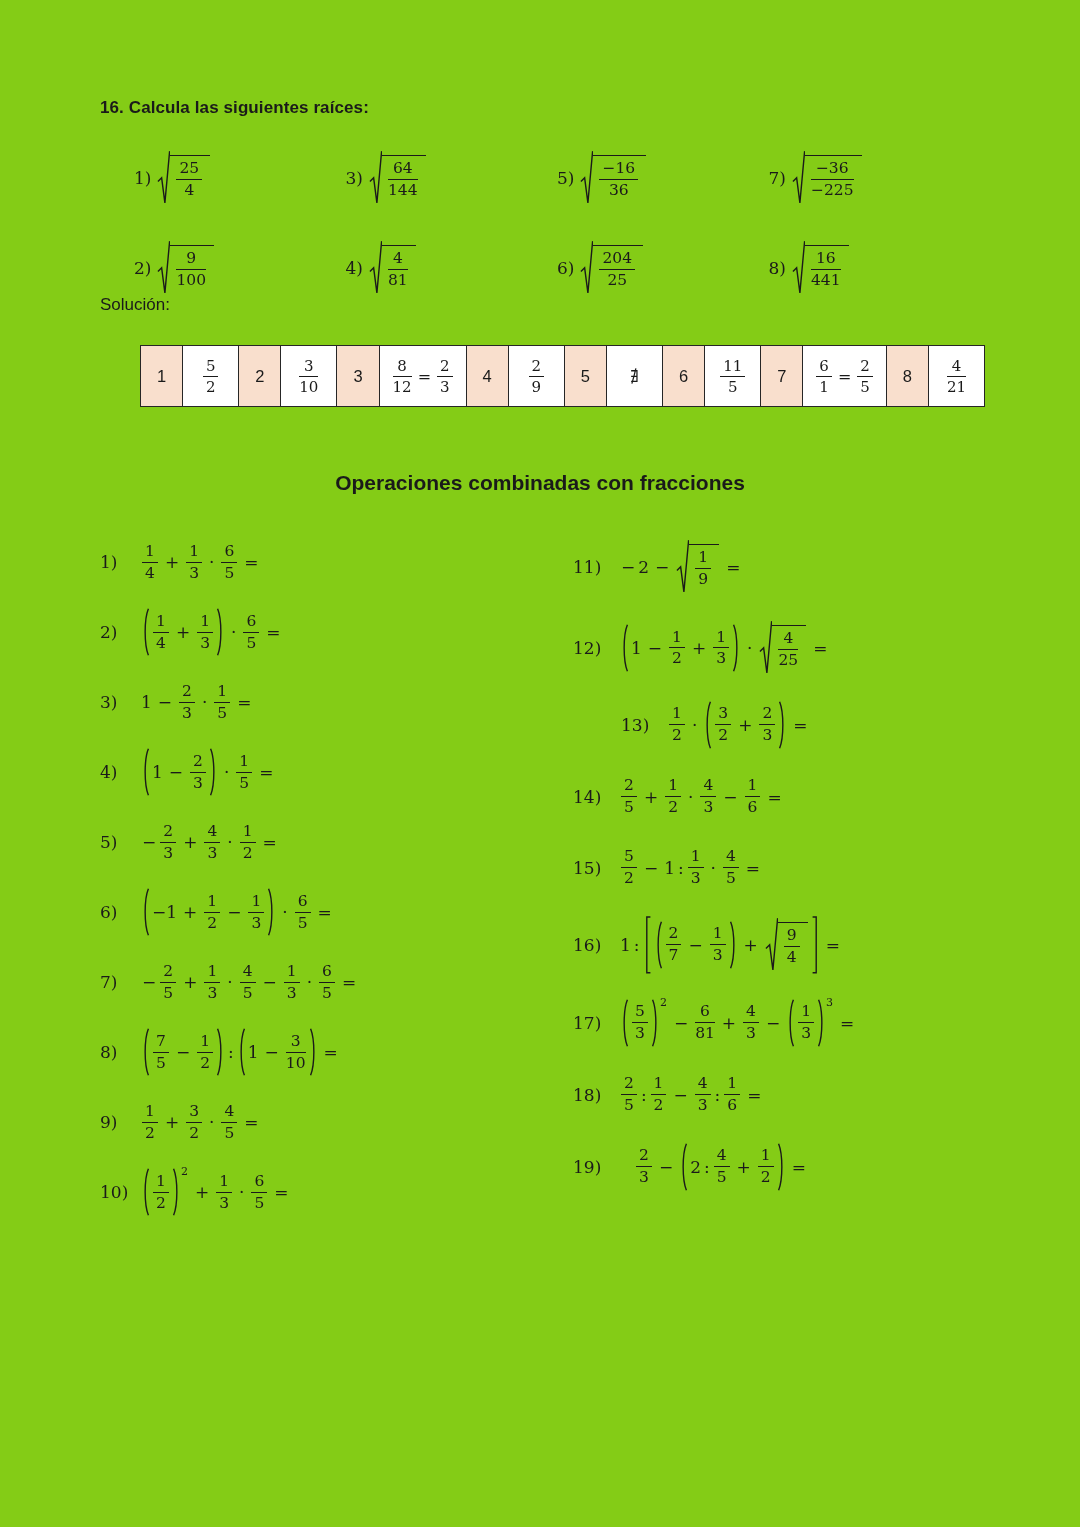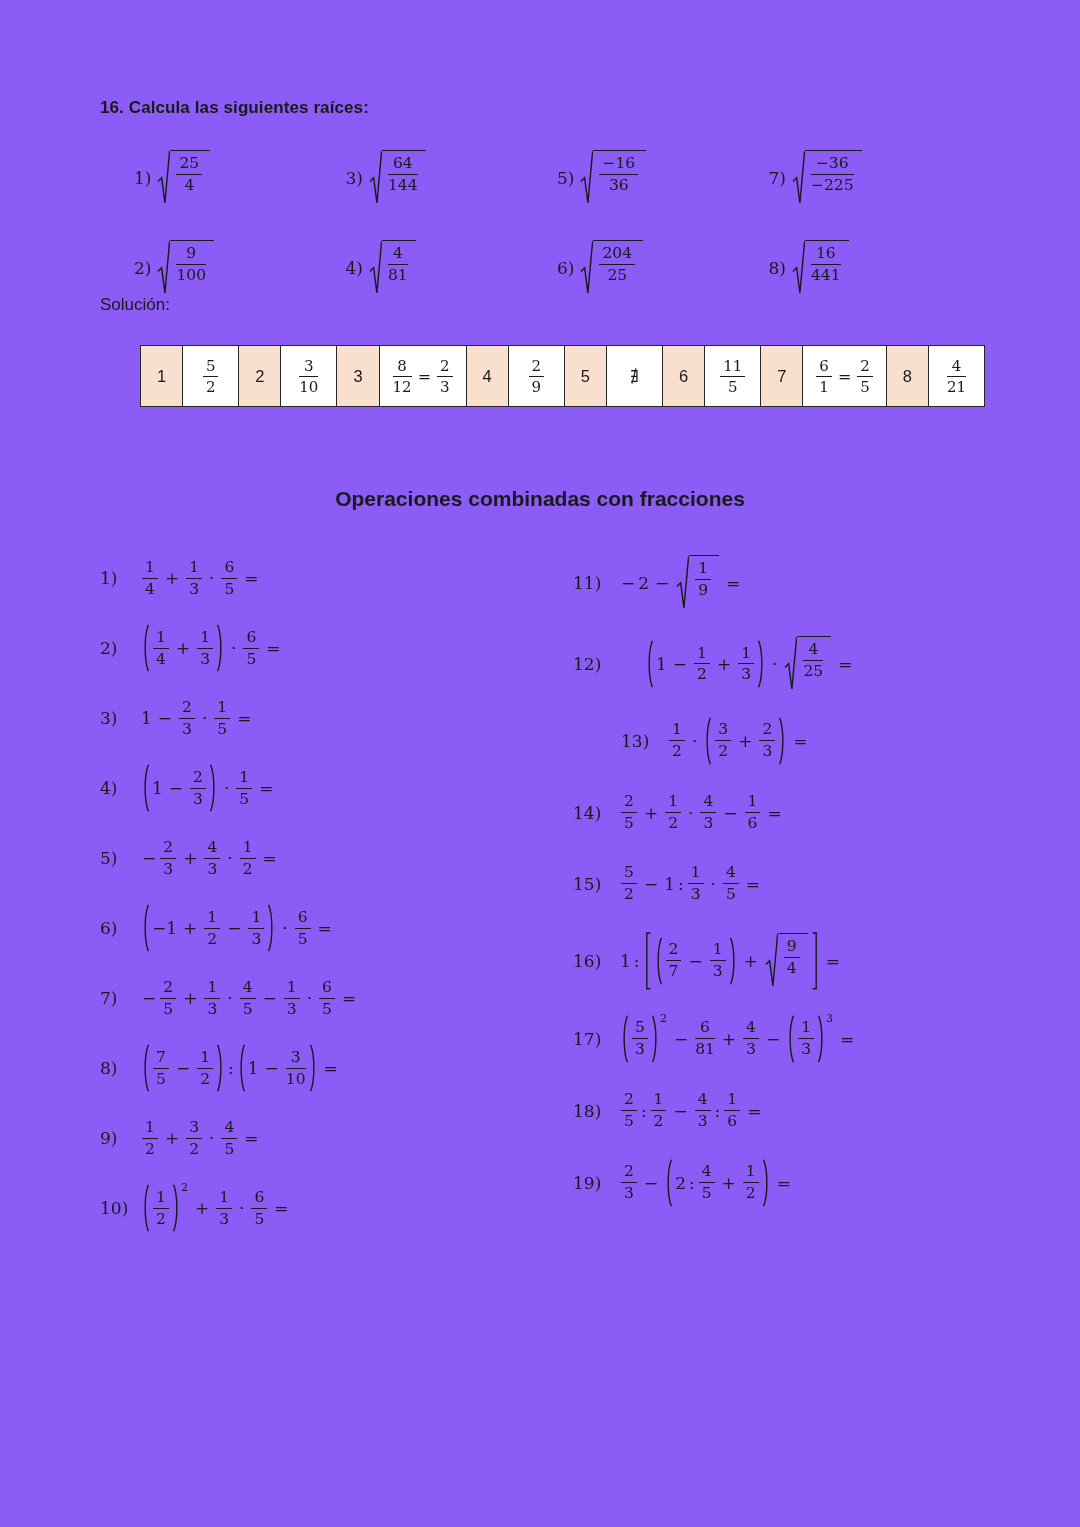--- a/index.html
+++ b/index.html
@@ -1,33 +1,33 @@
 <!DOCTYPE html>
 <html><head>
 <meta charset="utf-8">
 <style>
   html,body { margin:0; padding:0; background:#ffffff; }
   .page {
     position:relative; width:1080px; height:1527px; box-sizing:border-box;
-    background:#8b5cf6; padding:98px 100px 0 100px; overflow:hidden;
+    background:#84cc16; padding:98px 100px 0 100px; overflow:hidden;
     font-family:"Liberation Sans", sans-serif; color:#1a1a1a;
   }
   .sec-title { font-weight:bold; font-size:17px; letter-spacing:0.1px; }
 
   
   .math { font-family:"DejaVu Serif", serif; font-size:17px; color:#1a1a1a;
           display:inline-flex; align-items:center; }
   .mfrac { display:inline-flex; flex-direction:column; text-align:center;
            font-size:15.5px; line-height:1.22; margin:0 2px; }
   .mnum { border-bottom:1.5px solid #1a1a1a; padding:0 3px 1px 3px; }
   .mden { padding-top:1px; }
   .mop  { margin:0 5px; }
   .mop.tight { margin:0 2px; }
   .mtxt { margin:0 1px; }
-  .msqrt { display:inline-flex; align-items:flex-start; margin:0 2px; }
+  .msqrt { display:inline-flex; align-items:center; margin:0 2px; }
   .mrad  { width:13px; flex:none; align-self:stretch; }
   .msqrt-body { border-top:1.5px solid #1a1a1a; display:inline-flex;
                 align-items:center; padding:3px 6px 1px 4px; }
   .mgrp { display:inline-flex; align-items:stretch; margin:0 2px; }
   .mgrp-body { display:inline-flex; align-items:center; padding:1px 1px; }
   .mfence { width:8px; flex:none; align-self:stretch; }
   .msup { font-size:11px; align-self:flex-start; margin:-3px 0 0 1px;
           font-family:"DejaVu Serif", serif; }
 
   
@@ -42,21 +42,21 @@
   table.sol td { border:1.3px solid #262626; height:60px; text-align:center;
                  vertical-align:middle; }
   td.idx { background:#f9dfcd; font-size:16.5px; padding:0 16px;
            font-family:"Liberation Sans", sans-serif; color:#1a1a1a; }
   td.ans { padding:0 11px; min-width:33px; background:#ffffff; }
   td.ans .math { font-size:16px; }
   td.ans .mfrac { font-size:15px; }
   td.ans .mop { margin:0 4px; }
 
   
-  .heading17 { margin-top:80px; text-align:center; font-weight:bold; font-size:21px; }
+  .heading17 { margin-top:64px; text-align:center; font-weight:bold; font-size:21px; }
   .p17 { margin-top:44px; font-weight:bold; font-size:17px; }
   .p17 .l2 { padding-left:36px; margin-top:17px; }
   .cols { display:flex; margin-top:32px; align-items:flex-start; }
   .col-left  { width:473px; flex:none; }
   .col-right { flex:1; }
   .prob { display:flex; align-items:center; min-height:46px; }
   .col-left  .prob { margin-bottom:23px; }
   .col-right .prob { margin-bottom:25px; }
   .plabel { font-family:"DejaVu Serif", serif; font-size:17px; flex:none; }
   .col-left  .plabel { width:40px; }
@@ -565,21 +565,21 @@
               <span class="msqrt-body">
                 <span class="mfrac">
                   <span class="mnum">1</span>
                   <span class="mden">9</span>
                 </span>
               </span>
             </span>
             <span class="mop">=</span>
           </span>
         </span>
-        <span class="prob" style="display: flex; gap: 25px;">
+        <span class="prob" style="display: flex;">
           <span class="plabel">12)</span>
           <span class="math">
             <span class="mgrp">
               <svg viewBox="0 0 10 60" preserveAspectRatio="none" class="mfence">
                 <path d="M8 1 C 2.6 14, 2.6 46, 8 59" fill="none" stroke="#1a1a1a" stroke-width="1.4" vector-effect="non-scaling-stroke"></path>
               </svg>
               <span class="mgrp-body">
                 <span class="mtxt">1</span>
                 <span class="mop">−</span>
                 <span class="mfrac">
@@ -802,21 +802,21 @@
               <span class="mden">3</span>
             </span>
             <span class="mop tight">:</span>
             <span class="mfrac">
               <span class="mnum">1</span>
               <span class="mden">6</span>
             </span>
             <span class="mop">=</span>
           </span>
         </span>
-        <span class="prob" style="display: flex;">
+        <span class="prob" style="display: flex; gap: 15px;">
           <span class="plabel">19)</span>
           <span class="math">
             <span class="mfrac">
               <span class="mnum">2</span>
               <span class="mden">3</span>
             </span>
             <span class="mop">−</span>
             <span class="mgrp">
               <svg viewBox="0 0 10 60" preserveAspectRatio="none" class="mfence">
                 <path d="M8 1 C 2.6 14, 2.6 46, 8 59" fill="none" stroke="#1a1a1a" stroke-width="1.4" vector-effect="non-scaling-stroke"></path>

